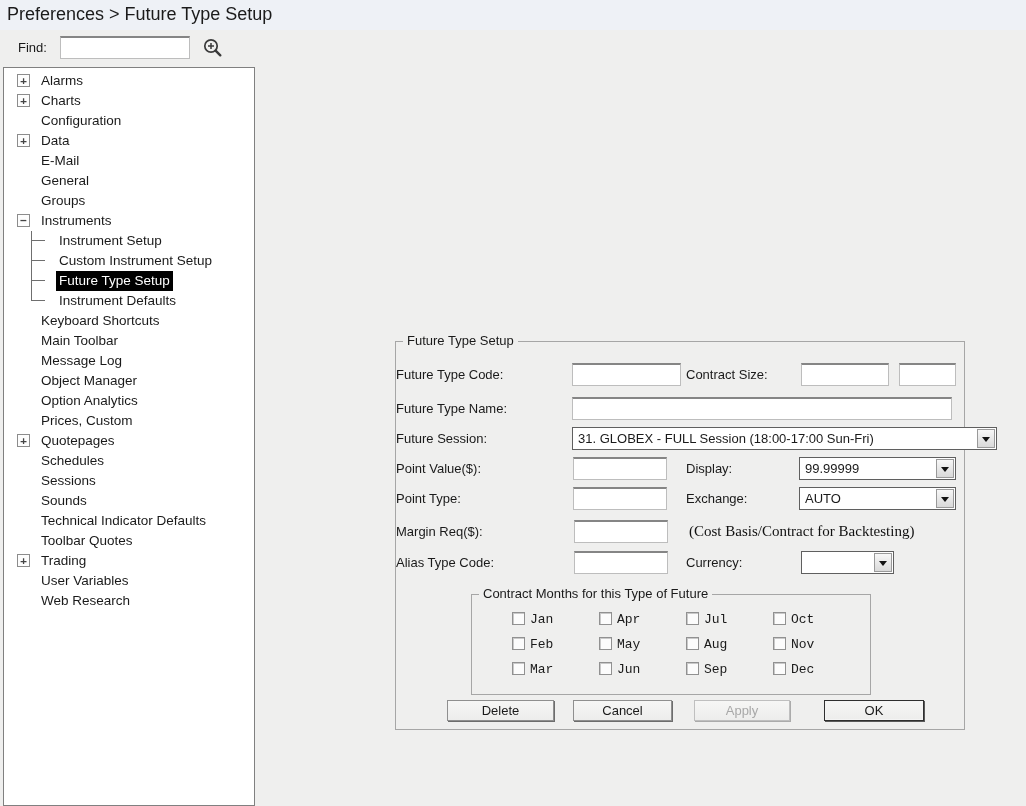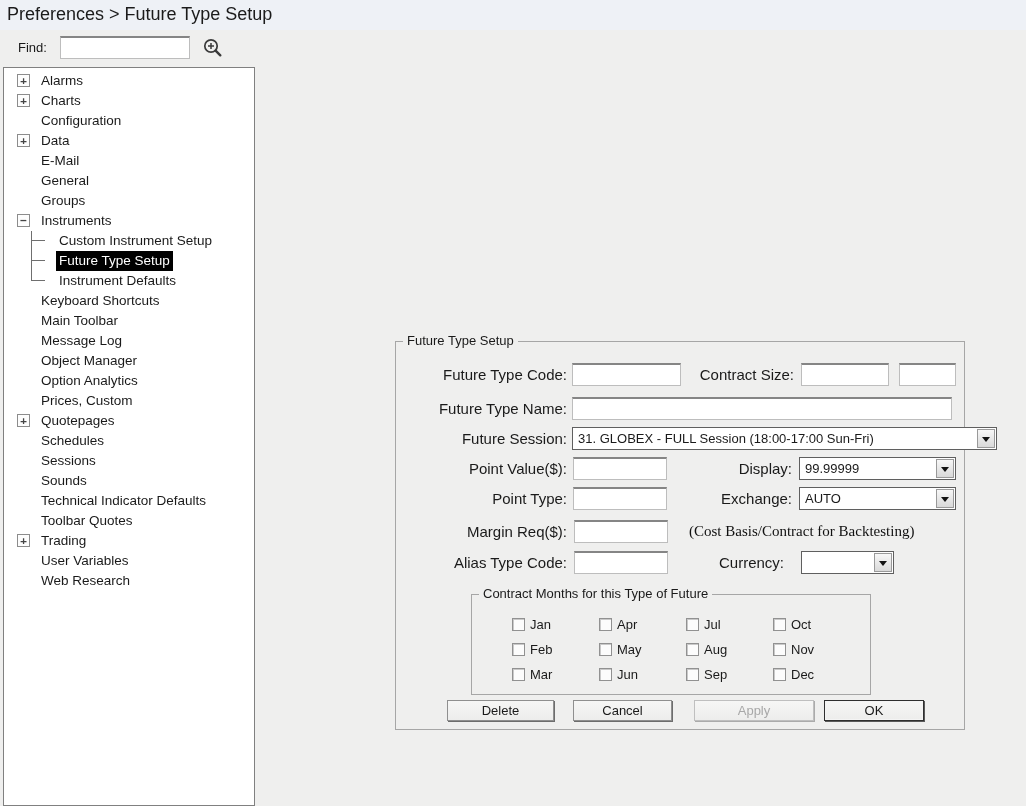--- a/index.html
+++ b/index.html
@@ -39,21 +39,21 @@
   .branch::after{content:'';position:absolute;left:0;top:9px;width:14px;border-top:1px solid #6f6f6f;}
   .sel .tlabel{left:52px;background:#000;color:#fff;padding:0 3px;}
   
   .dialog{
     position:absolute;left:395px;top:341px;width:570px;height:389px;box-sizing:border-box;
     border:1px solid #a6a6a6;
   }
   .glegend{
     position:absolute;top:-9px;left:7px;background:#efefee;padding:0 4px;font-size:13px;color:#1a1a1a;
   }
-  .flabel{position:absolute;font-size:15px;text-align:right;line-height:23px;top:0;}
+  .flabel{position:absolute;font-size:13px;text-align:left;line-height:23px;top:0;}
   .tin{
     position:absolute;top:0;height:23px;box-sizing:border-box;background:#fff;
     border:1px solid #bdbdbd;border-top:2px solid #858585;
     font:13px "Liberation Sans",sans-serif;padding:0 3px;outline:none;
   }
   .frow{position:absolute;left:0;width:570px;height:23px;}
   .combo{position:absolute;top:0;height:23px;box-sizing:border-box;background:#fff;border:1px solid #5f5f5f;}
   .combo .cval{position:absolute;left:5px;top:3px;font-size:13px;white-space:nowrap;}
   .combo .cbtn{
     position:absolute;right:1px;top:1px;bottom:1px;width:18px;box-sizing:border-box;
@@ -64,21 +64,21 @@
     border:4px solid transparent;border-top:5px solid #111;border-bottom:none;
   }
   .note-serif{position:absolute;top:3px;font-family:"Liberation Serif","DejaVu Serif",serif;font-size:15px;color:#111;white-space:nowrap;}
   
   .months-group{
     position:absolute;left:75px;top:252px;width:400px;height:101px;box-sizing:border-box;
     border:1px solid #a6a6a6;
   }
   .months-grid{position:absolute;left:40px;top:17px;right:10px;display:flex;}
   .mcol{width:90px;display:flex;flex-direction:column;}
-  .mitem{display:flex;align-items:center;height:25px;cursor:default;}
+  .mitem{display:flex;align-items:flex-start;height:25px;cursor:default;font-family:Liberation Mono, monospace;}
   .cb{
     width:13px;height:13px;box-sizing:border-box;background:#fcfcfc;
     border:1px solid #919191;box-shadow:inset 1px 1px 0 #c9c9c9;margin-right:5px;flex:0 0 13px;
   }
   .mitem span:last-child{font-size:13px;}
   
   .btn{
     position:absolute;top:358px;height:21px;box-sizing:border-box;
     background:linear-gradient(#f6f6f5,#ededec);
     border:1px solid #8f8f8f;box-shadow:1px 1px 0 #6d6d6d;
@@ -126,20 +126,24 @@
     </div>
     <div class="trow">
       <span class="tlabel">Groups</span>
     </div>
     <div class="trow">
       <span class="expander">−</span>
       <span class="tlabel">Instruments</span>
     </div>
     <div class="trow child">
       <span class="branch"></span>
+      <span class="tlabel">Instrument Setup</span>
+    </div>
+    <div class="trow child">
+      <span class="branch"></span>
       <span class="tlabel">Custom Instrument Setup</span>
     </div>
     <div class="trow child sel">
       <span class="branch"></span>
       <span class="tlabel">Future Type Setup</span>
     </div>
     <div class="trow child last">
       <span class="branch"></span>
       <span class="tlabel">Instrument Defaults</span>
     </div>
@@ -309,15 +313,15 @@
           <label class="mitem">
             <span class="cb"></span>
             <span>Dec</span>
           </label>
         </div>
       </div>
   </div>
 
   <button class="btn" style="left:51px;width:107px;">Delete</button>
   <button class="btn" style="left:177px;width:99px;">Cancel</button>
-  <button class="btn disabled" style="left:298px;width:120px;" disabled="">Apply</button>
+  <button class="btn disabled" style="left:298px;width:96px;" disabled="">Apply</button>
   <button class="btn ok" style="left:428px;width:100px;">OK</button>
 </div>
 
 </body></html>

